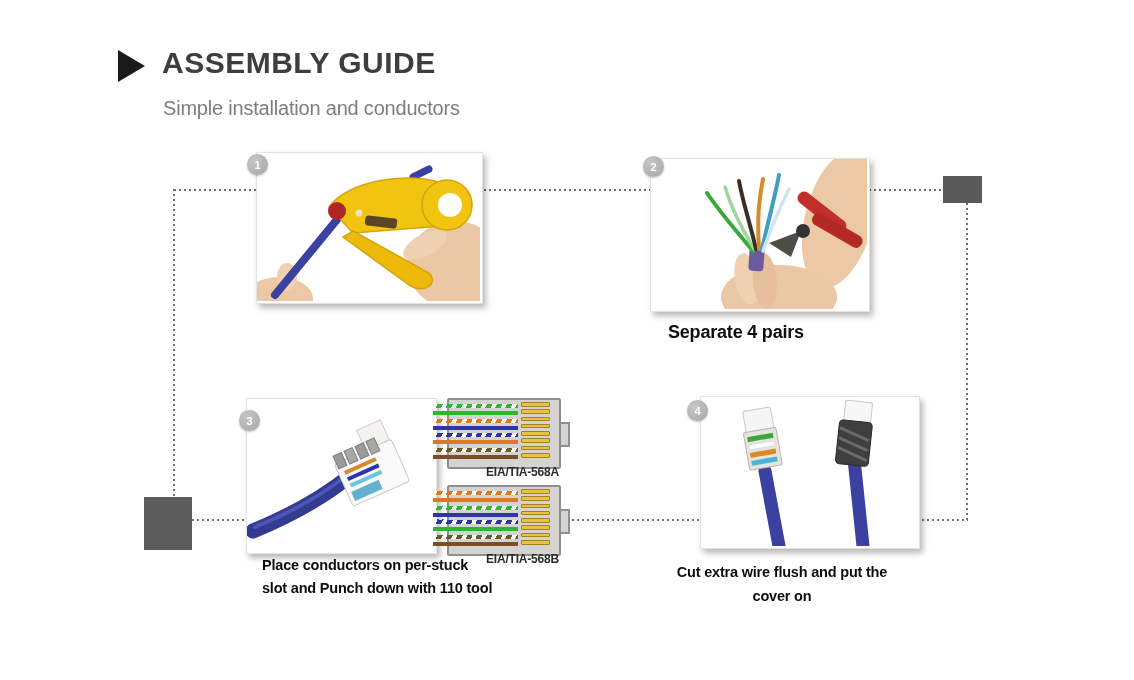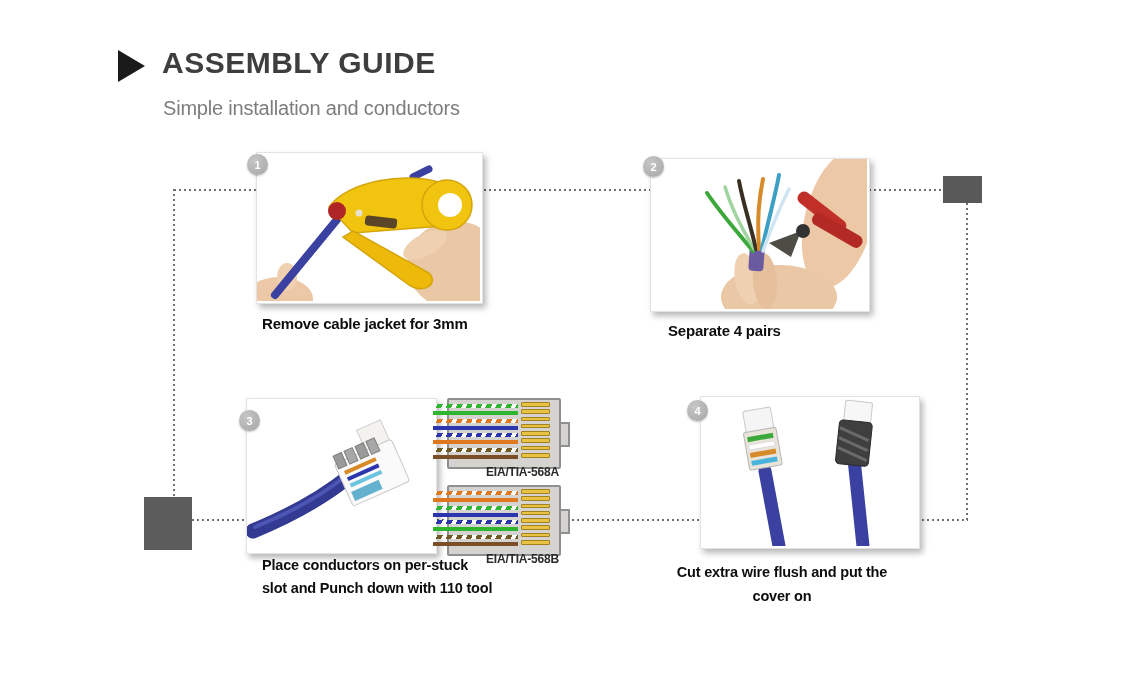--- a/index.html
+++ b/index.html
@@ -47,21 +47,21 @@
     color:#fff;font-size:11px;font-weight:700;display:flex;align-items:center;justify-content:center;
     box-shadow:0 1px 2px rgba(0,0,0,.25);
   }
   .badge-1{left:247px;top:154px;}
   .badge-2{left:643px;top:156px;}
   .badge-3{left:239px;top:410px;}
   .badge-4{left:687px;top:400px;}
   
   .caption{position:absolute;color:#0d0d0d;font-weight:700;z-index:5;}
   .caption-1{left:262px;top:315px;font-size:15px;white-space:nowrap;letter-spacing:-.2px;}
-  .caption-2{left:668px;top:322px;font-size:15px;white-space:nowrap;letter-spacing:-.2px;}
+  .caption-2{left:668px;top:322px;font-size:18px;white-space:nowrap;letter-spacing:-.2px;}
   .caption-3{left:262px;top:554px;font-size:14.5px;width:232px;line-height:23px;letter-spacing:-.2px;}
   .caption-4{left:665px;top:560px;font-size:14.5px;width:234px;line-height:24px;letter-spacing:-.2px;text-align:center;}
   
   .diagram{position:absolute;width:140px;height:84px;z-index:4;}
   .diag-a{left:433px;top:397px;}
   .diag-b{left:433px;top:484px;}
   .diag-body{position:absolute;left:14px;top:1px;width:110px;height:67px;background:#d4d3d0;
     border:2px solid #8f8f8f;border-radius:2px;}
   .diag-tab{position:absolute;left:128px;top:25px;width:7px;height:21px;background:#d4d3d0;
     border:2px solid #8f8f8f;border-left:none;}
@@ -230,18 +230,17 @@
         <div class="pin"></div>
       </div>
     <div class="diag-label">EIA/TIA-568B</div>
   </div>
 
   <div class="badge badge-1">1</div>
   <div class="badge badge-2">2</div>
   <div class="badge badge-3">3</div>
   <div class="badge badge-4">4</div>
 
-  <div class="caption caption-1">Remove cable jacket for 3mm</div>
   <div class="caption caption-2">Separate 4 pairs</div>
   <div class="caption caption-3">Place conductors on per-stuck slot and Punch down with 110 tool</div>
   <div class="caption caption-4">Cut extra wire flush and put the cover on</div>
 
 </div>
 
 </body></html>

